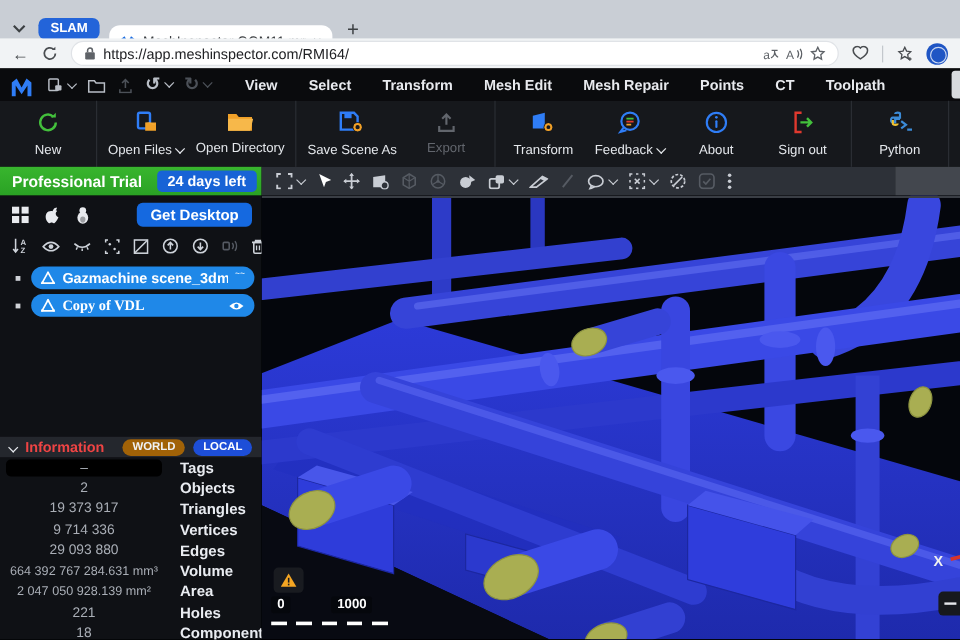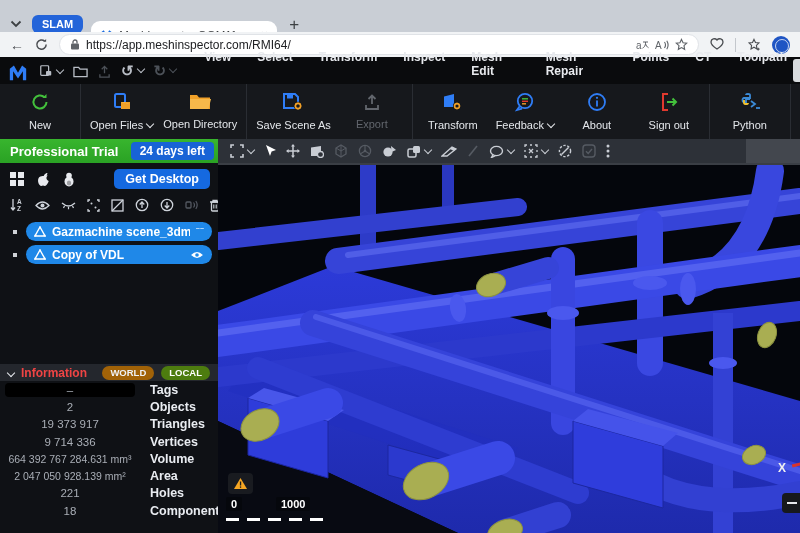--- a/index.html
+++ b/index.html
@@ -72,21 +72,21 @@
   .tpill{flex:1;background:#1f88e8;border-radius:10px;height:19px;display:flex;align-items:center;
          color:#fff;font-size:12px;font-weight:bold;padding:0 8px;gap:6px;overflow:hidden;}
   .tlabel{white-space:nowrap;overflow:hidden;}
   .tsuffix{font-size:7px;opacity:.8;margin-top:-6px;}
   
   .infopanel{position:absolute;left:0;top:201px;right:0;bottom:0;}
   .infohead{height:17px;background:#24272d;display:flex;align-items:center;padding:0 8px;gap:7px;}
   .infotitle{font-size:12px;font-weight:bold;color:#ef4444;}
   .wpill{margin-left:auto;background:#a16207;color:#f0f2f5;font-size:9.5px;font-weight:bold;
          border-radius:8px;padding:1.5px 8px;}
-  .lpill{background:#4d7c0f;color:#fff;font-size:9.5px;font-weight:bold;border-radius:8px;padding:1.5px 8px;}
+  .lpill{background:#1d4ed8;color:#fff;font-size:9.5px;font-weight:bold;border-radius:8px;padding:1.5px 8px;}
   .irow{display:flex;align-items:center;height:17.3px;}
   .ival{width:140px;text-align:center;color:#a9aeb6;font-size:11.5px;flex:none;}
   .ilab{margin-left:10px;color:#e9ecf1;font-size:12.5px;font-weight:bold;}
   .tagsbox{width:130px;margin:0 5px;background:#000;border-radius:4px;height:14px;line-height:14px;
            text-align:center;color:#a9aeb6;font-size:11.5px;flex:none;}
   
   .viewport{left:218px;top:163px;width:582px;height:370px;background:#04060c;overflow:hidden;}
   .vtopline{position:absolute;left:0;top:0;width:100%;height:2px;background:#3a3e45;}
   .warnbadge{position:absolute;left:10px;top:310px;width:25px;height:21px;background:#191b20;
              border-radius:4px;display:flex;align-items:center;justify-content:center;}
@@ -201,21 +201,20 @@
       <span class="chev"></span>
   </span>
   <span class="qic dis">
     <span class="undoglyph">↻</span>
       <span class="chev"></span>
   </span>
   <div class="mtabs">
     <span class="mtab">View</span>
     <span class="mtab">Select</span>
     <span class="mtab">Transform</span>
-    <span class="mtab">Inspect</span>
     <span class="mtab">Mesh Edit</span>
     <span class="mtab">Mesh Repair</span>
     <span class="mtab">Points</span>
     <span class="mtab">CT</span>
     <span class="mtab">Toolpath</span>
   </div>
 </div>
 <div class="abs barsliver"></div>
 
 <div class="abs ribbon">
@@ -546,21 +545,21 @@
     <span class="bullet"></span>
     <div class="tpill">
       <span class="ic">
         <svg width="12" height="11" viewBox="0 0 12 11">
             <path d="M6 1l5 9H1z" fill="none" stroke="#fff" stroke-width="1.4"></path>
             <circle cx="6" cy="1.4" r="1" fill="#fff"></circle>
             <circle cx="1.4" cy="9.6" r="1" fill="#fff"></circle>
             <circle cx="10.6" cy="9.6" r="1" fill="#fff"></circle>
           </svg>
       </span>
-      <span class="tlabel" style="flex:1;">Copy of VDL</span>
+      <span class="tlabel" style="flex:1;font-family:Liberation Serif, serif;">Copy of VDL</span>
       <span class="ic">
         <svg width="14" height="10" viewBox="0 0 15 11">
             <path d="M1 5.5Q7.5-1 14 5.5 7.5 12 1 5.5z" fill="#fff"></path>
             <circle cx="7.5" cy="5.5" r="2" fill="#1f88e8"></circle>
           </svg>
       </span>
     </div>
   </div>
 
   <div class="infopanel">
@@ -578,20 +577,24 @@
       <span class="ival">2</span>
       <span class="ilab">Objects</span>
     </div>
     <div class="irow">
       <span class="ival">19 373 917</span>
       <span class="ilab">Triangles</span>
     </div>
     <div class="irow">
       <span class="ival">9 714 336</span>
       <span class="ilab">Vertices</span>
+    </div>
+    <div class="irow">
+      <span class="ival">29 093 880</span>
+      <span class="ilab">Edges</span>
     </div>
     <div class="irow">
       <span class="ival" style="font-size:10.5px;">664 392 767 284.631 mm³</span>
       <span class="ilab">Volume</span>
     </div>
     <div class="irow">
       <span class="ival" style="font-size:10.5px;">2 047 050 928.139 mm²</span>
       <span class="ilab">Area</span>
     </div>
     <div class="irow">

